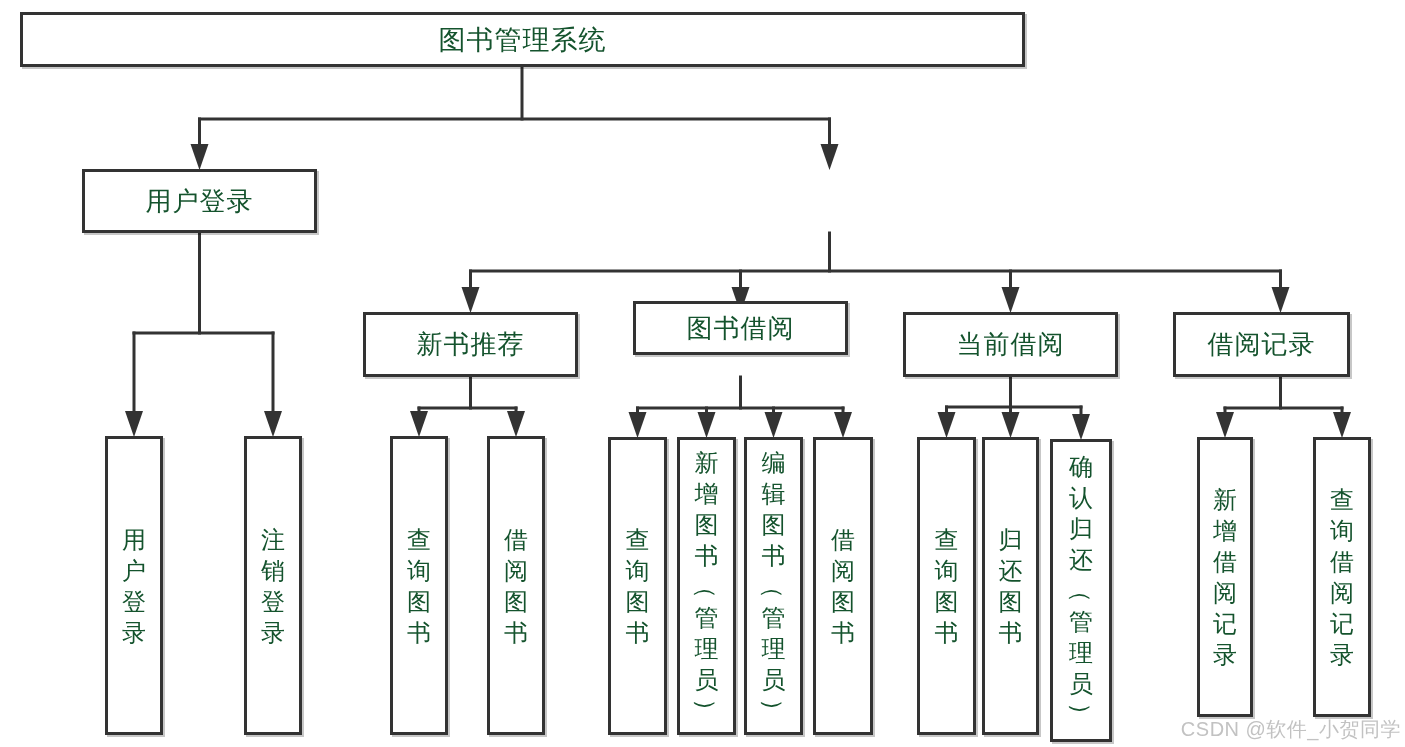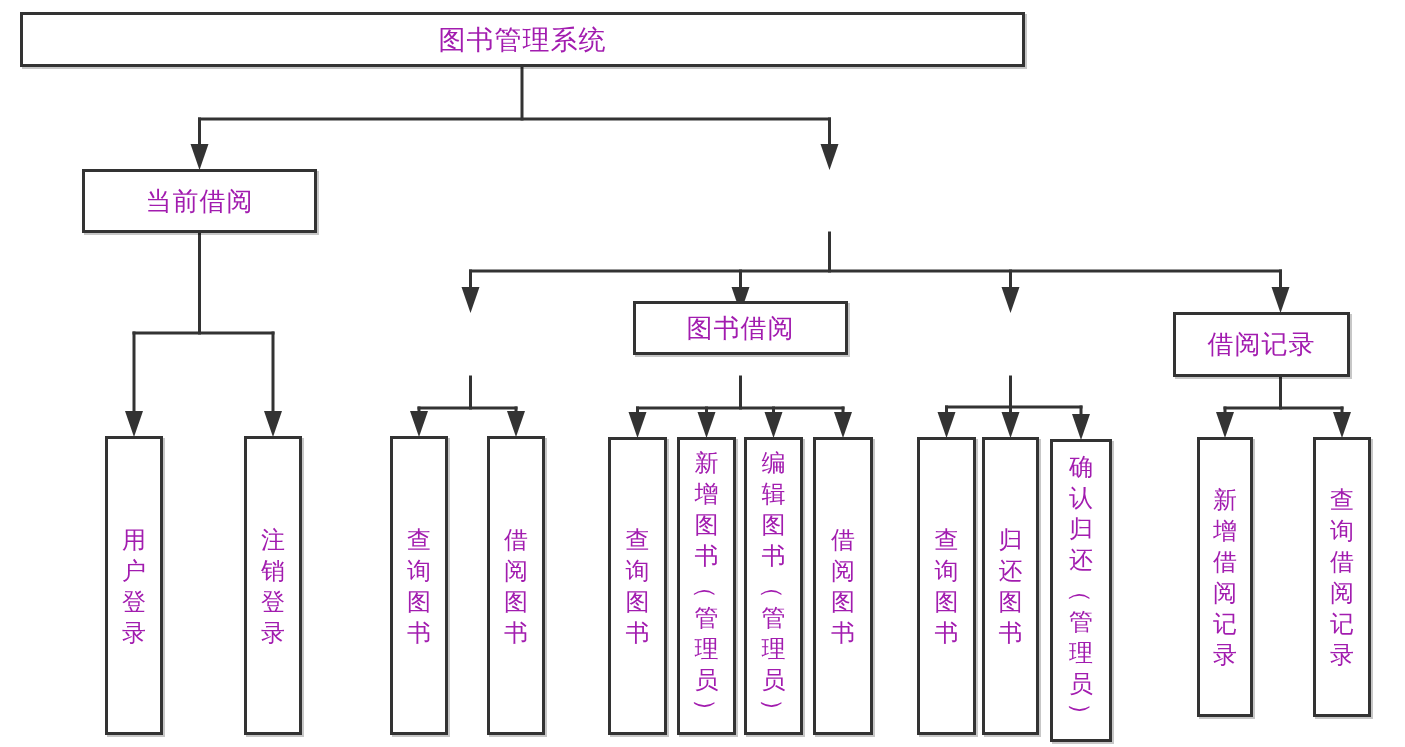--- a/index.html
+++ b/index.html
@@ -9,21 +9,21 @@
     background:#ffffff;
     font-family:"Liberation Sans", sans-serif;
     overflow:hidden;
   }
   #wires{position:absolute;left:0;top:0;z-index:0;}
   .node{
     position:absolute;
     box-sizing:border-box;
     border:3px solid #333333;
     background:#ffffff;
-    color:#a21caf;
+    color:#14532d;
     display:flex;
     align-items:center;
     justify-content:center;
     box-shadow:2px 2px 0 rgba(0,0,0,0.22);
     z-index:2;
   }
   .hnode span{font-size:26px;letter-spacing:1px;white-space:nowrap;}
   .root-node span{font-size:27px;}
   .vnode{flex-direction:column;}
   .vchar{
@@ -100,25 +100,31 @@
       <path d="M 1216 412 L 1234 412 L 1225 438 Z" fill="#333333"></path>
       <line x1="1342" y1="408" x2="1342" y2="415" stroke="#333333" stroke-width="3" stroke-linecap="square"></line>
       <path d="M 1333 412 L 1351 412 L 1342 438 Z" fill="#333333"></path>
     </svg>
 
   <div class="node hnode root-node" style="left:20px;top:12px;width:1005px;height:55px">
     <span>图书管理系统</span>
   </div>
 
   <div class="node hnode" style="left:82px;top:169px;width:235px;height:64px">
-    <span>当前借阅</span>
-  </div>
-
+    <span>用户登录</span>
+  </div>
+
+  <div class="node hnode" style="left:363px;top:312px;width:215px;height:65px">
+    <span>新书推荐</span>
+  </div>
   <div class="node hnode" style="left:633px;top:301px;width:215px;height:54px">
     <span>图书借阅</span>
+  </div>
+  <div class="node hnode" style="left:903px;top:312px;width:215px;height:65px">
+    <span>当前借阅</span>
   </div>
   <div class="node hnode" style="left:1173px;top:312px;width:177px;height:65px">
     <span>借阅记录</span>
   </div>
 
   <div class="node vnode vtext" style="left:105px;top:436px;width:58px;height:299px">
       <div class="vchar">用</div>
       <div class="vchar">户</div>
       <div class="vchar">登</div>
       <div class="vchar">录</div>
@@ -212,13 +218,14 @@
     </div>
   <div class="node vnode vtext" style="left:1313px;top:437px;width:58px;height:280px">
       <div class="vchar">查</div>
       <div class="vchar">询</div>
       <div class="vchar">借</div>
       <div class="vchar">阅</div>
       <div class="vchar">记</div>
       <div class="vchar">录</div>
     </div>
 
+  <div id="watermark">CSDN @软件_小贺同学</div>
 </div>
 
 </body></html>

